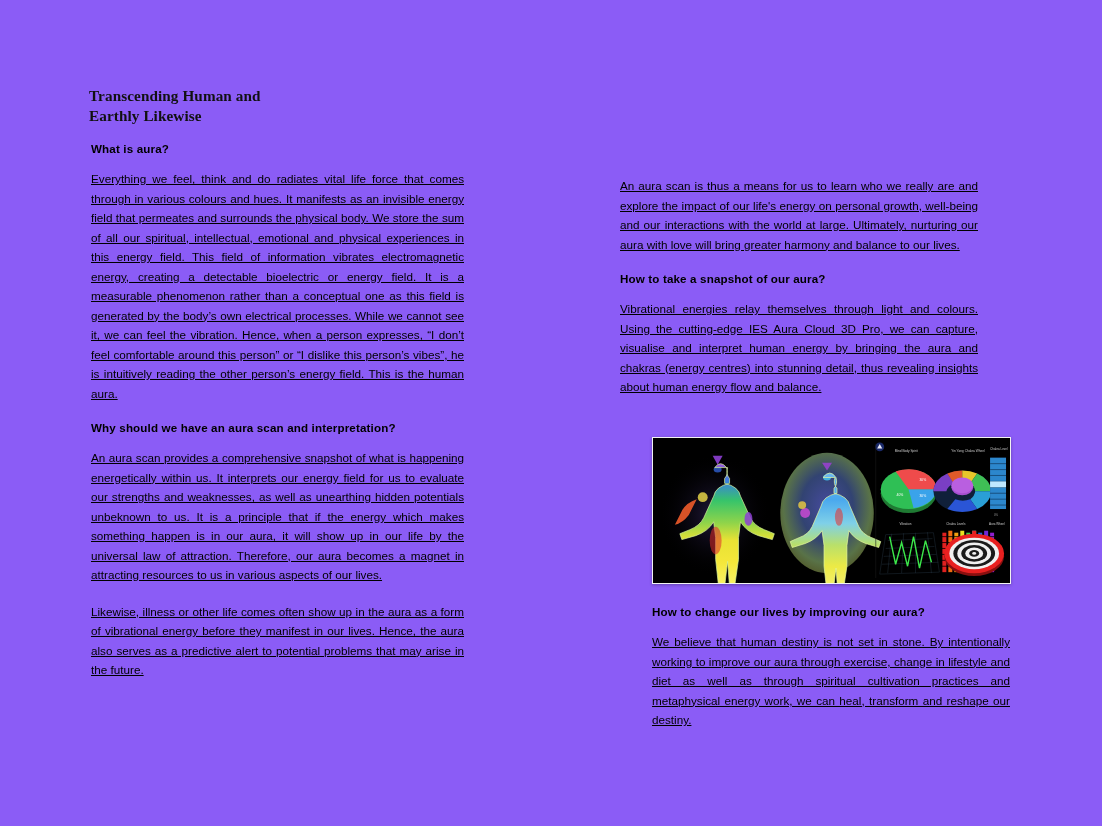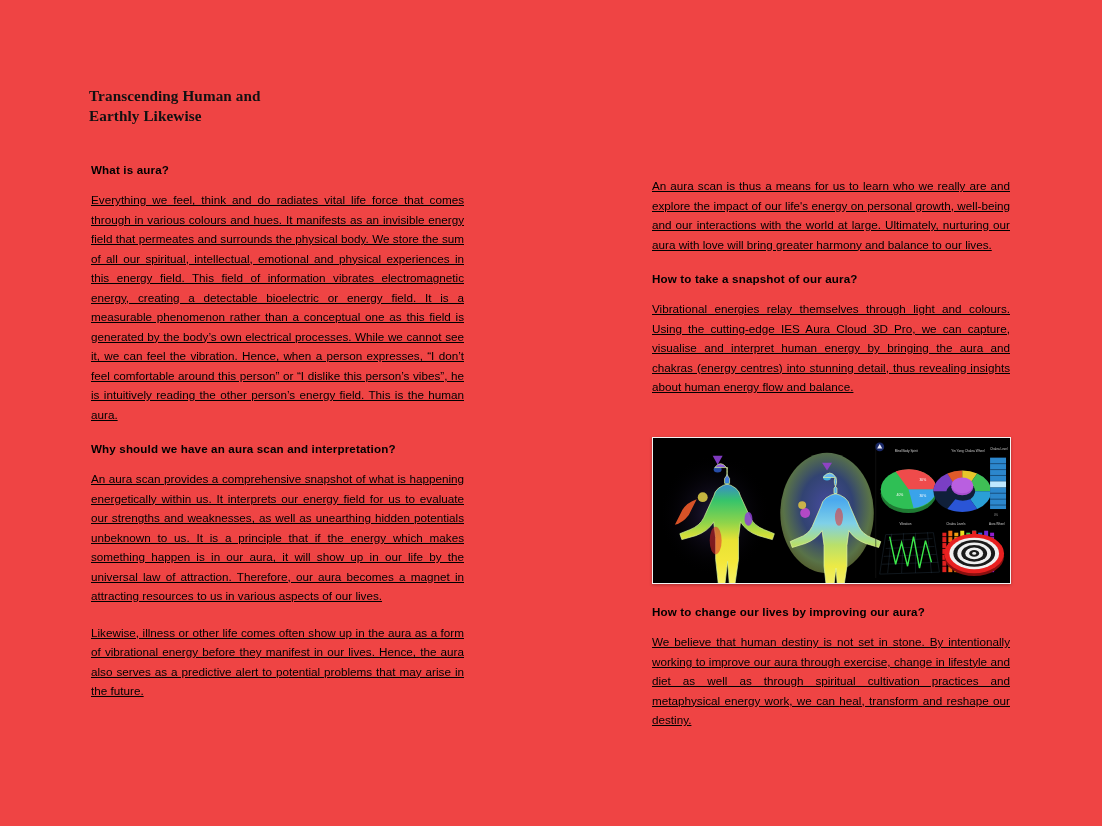--- a/index.html
+++ b/index.html
@@ -13,49 +13,49 @@
     position: relative;
     overflow: hidden;
     font-family: "Liberation Sans", sans-serif;
     color: #000000;
     -webkit-font-smoothing: antialiased;
   }
 
   .page {
     position: absolute;
     inset: 0;
-    background: #ef4444;
+    background: #8b5cf6;
   }
 
   
   .doc-title {
     position: absolute;
     left: 89px;
     top: 86px;
     width: 420px;
     font-family: "Liberation Serif", serif;
     font-weight: bold;
     font-size: 15.2px;
     line-height: 19.5px;
     letter-spacing: 0.1px;
     color: #111111;
   }
   .doc-title .line { display: block; }
 
   
   .col {
     position: absolute;
-    top: 162px;
+    top: 141px;
   }
   .col-left {
     left: 91px;
     width: 373px;
   }
   .col-right {
-    left: 652px;
+    left: 620px;
     width: 358px;
     top: 176px;
   }
 
   h2.section-heading {
     margin: 0 0 13px 0;
     font-family: "Liberation Sans", sans-serif;
     font-weight: bold;
     font-size: 11.6px;
     line-height: 15px;

